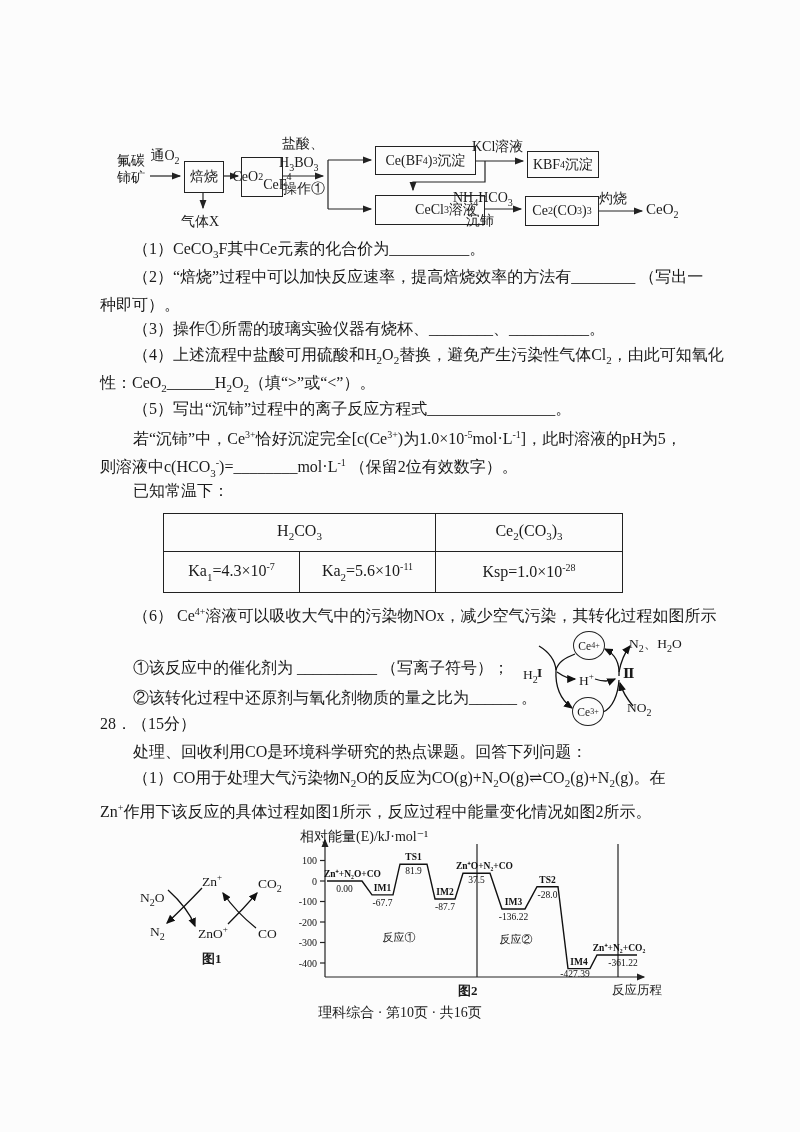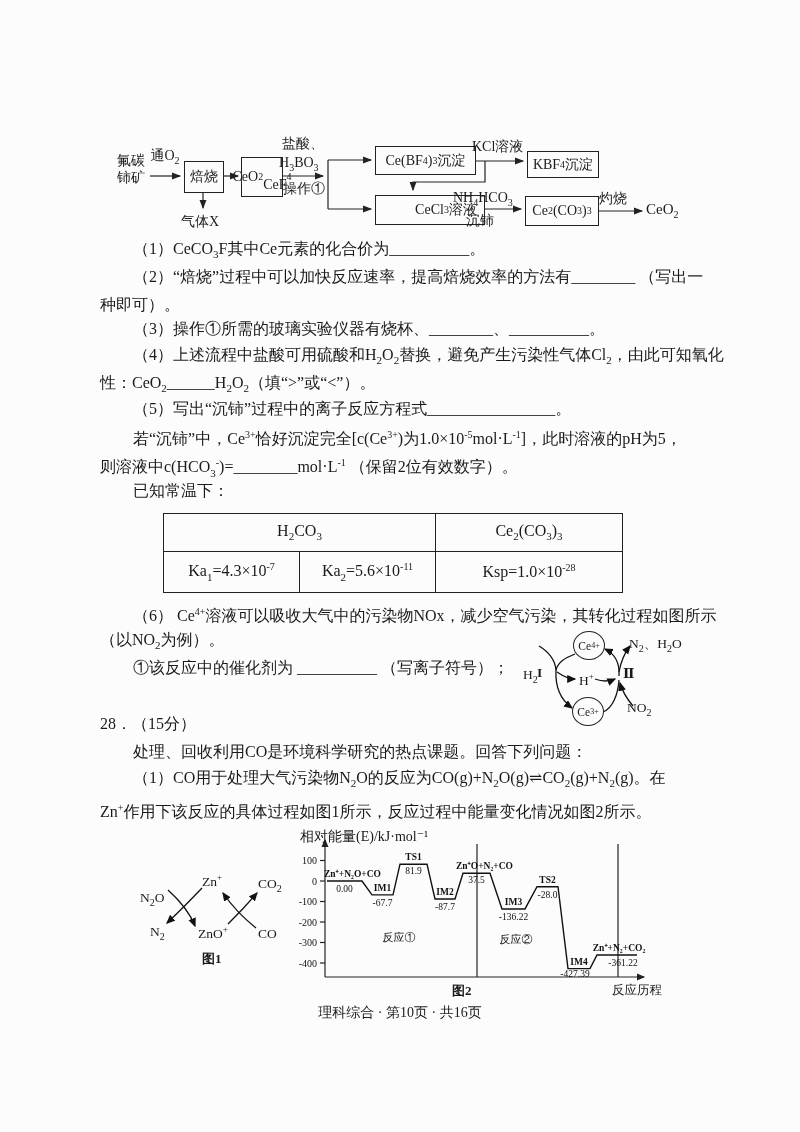--- a/index.html
+++ b/index.html
@@ -93,22 +93,22 @@
     </tr>
     <tr style="height:41px;">
       <td style="width:135px;">Ka<sub>1</sub>=4.3×10<sup>-7</sup></td>
       <td style="width:136px;">Ka<sub>2</sub>=5.6×10<sup>-11</sup></td>
       <td>Ksp=1.0×10<sup>-28</sup></td>
     </tr>
   </tbody>
     </table>
 
   <div class="tl" style="left:133px;top:602px;">（6） Ce<sup>4+</sup>溶液可以吸收大气中的污染物NOx，减少空气污染，其转化过程如图所示</div>
-  <div class="tl" style="left:100px;top:630px;">（以NO<sub>2</sub>为例）。</div>
   <div class="tl" style="left:133px;top:658px;">①该反应中的催化剂为 __________ （写离子符号）；</div>
+  <div class="tl" style="left:133px;top:688px;">②该转化过程中还原剂与氧化剂物质的量之比为______ 。</div>
 
   <div class="abs cy" style="left:523px;top:620px;width:200px;height:128px;">
     <svg width="200" height="128" style="position:absolute;left:0;top:0;">
       <defs>
         <marker id="cyah" markerWidth="9" markerHeight="8" refX="6" refY="3" orient="auto">
           <path d="M0,0L7,3L0,6Z" fill="#111"></path>
         </marker>
       </defs>
       <path class="cv" d="M16 26 C26 32, 32 40, 33 50"></path>
       <path class="cv" d="M52 34 C42 38, 35 42, 33 50"></path>
@@ -197,19 +197,19 @@
           <text x="249.5" y="71.74000000000001" class="sv" text-anchor="middle">-28.0</text>
           <text x="281" y="138.61495" class="sl" text-anchor="middle">IM4</text>
           <text x="277" y="150.61495" class="sv" text-anchor="middle">-427.39</text>
           <text x="321" y="125.05009999999999" class="sl" text-anchor="middle">Zn⁺+N₂+CO₂</text>
           <text x="325" y="140.0501" class="sv" text-anchor="middle">-361.22</text>
           <text x="101" y="115" class="rg" text-anchor="middle">反应①</text>
           <text x="218" y="117" class="rg" text-anchor="middle">反应②</text>
         </g>
     </svg>
     <div class="ylab" style="left:2px;top:2px;">相对能量(E)/kJ·mol⁻¹</div>
-    <div class="cap" style="left:154px;top:156px;text-align:center;">图2</div>
+    <div class="cap" style="left:160px;top:156px;text-align:center;">图2</div>
     <div class="cap" style="left:282px;top:156px;font-weight:normal;font-size:12.5px;margin-left:32px;">反应历程</div>
   </div>
 
   <div class="footer">理科综合 · 第10页 · 共16页</div>
 
 </div>
 
 </body></html>

